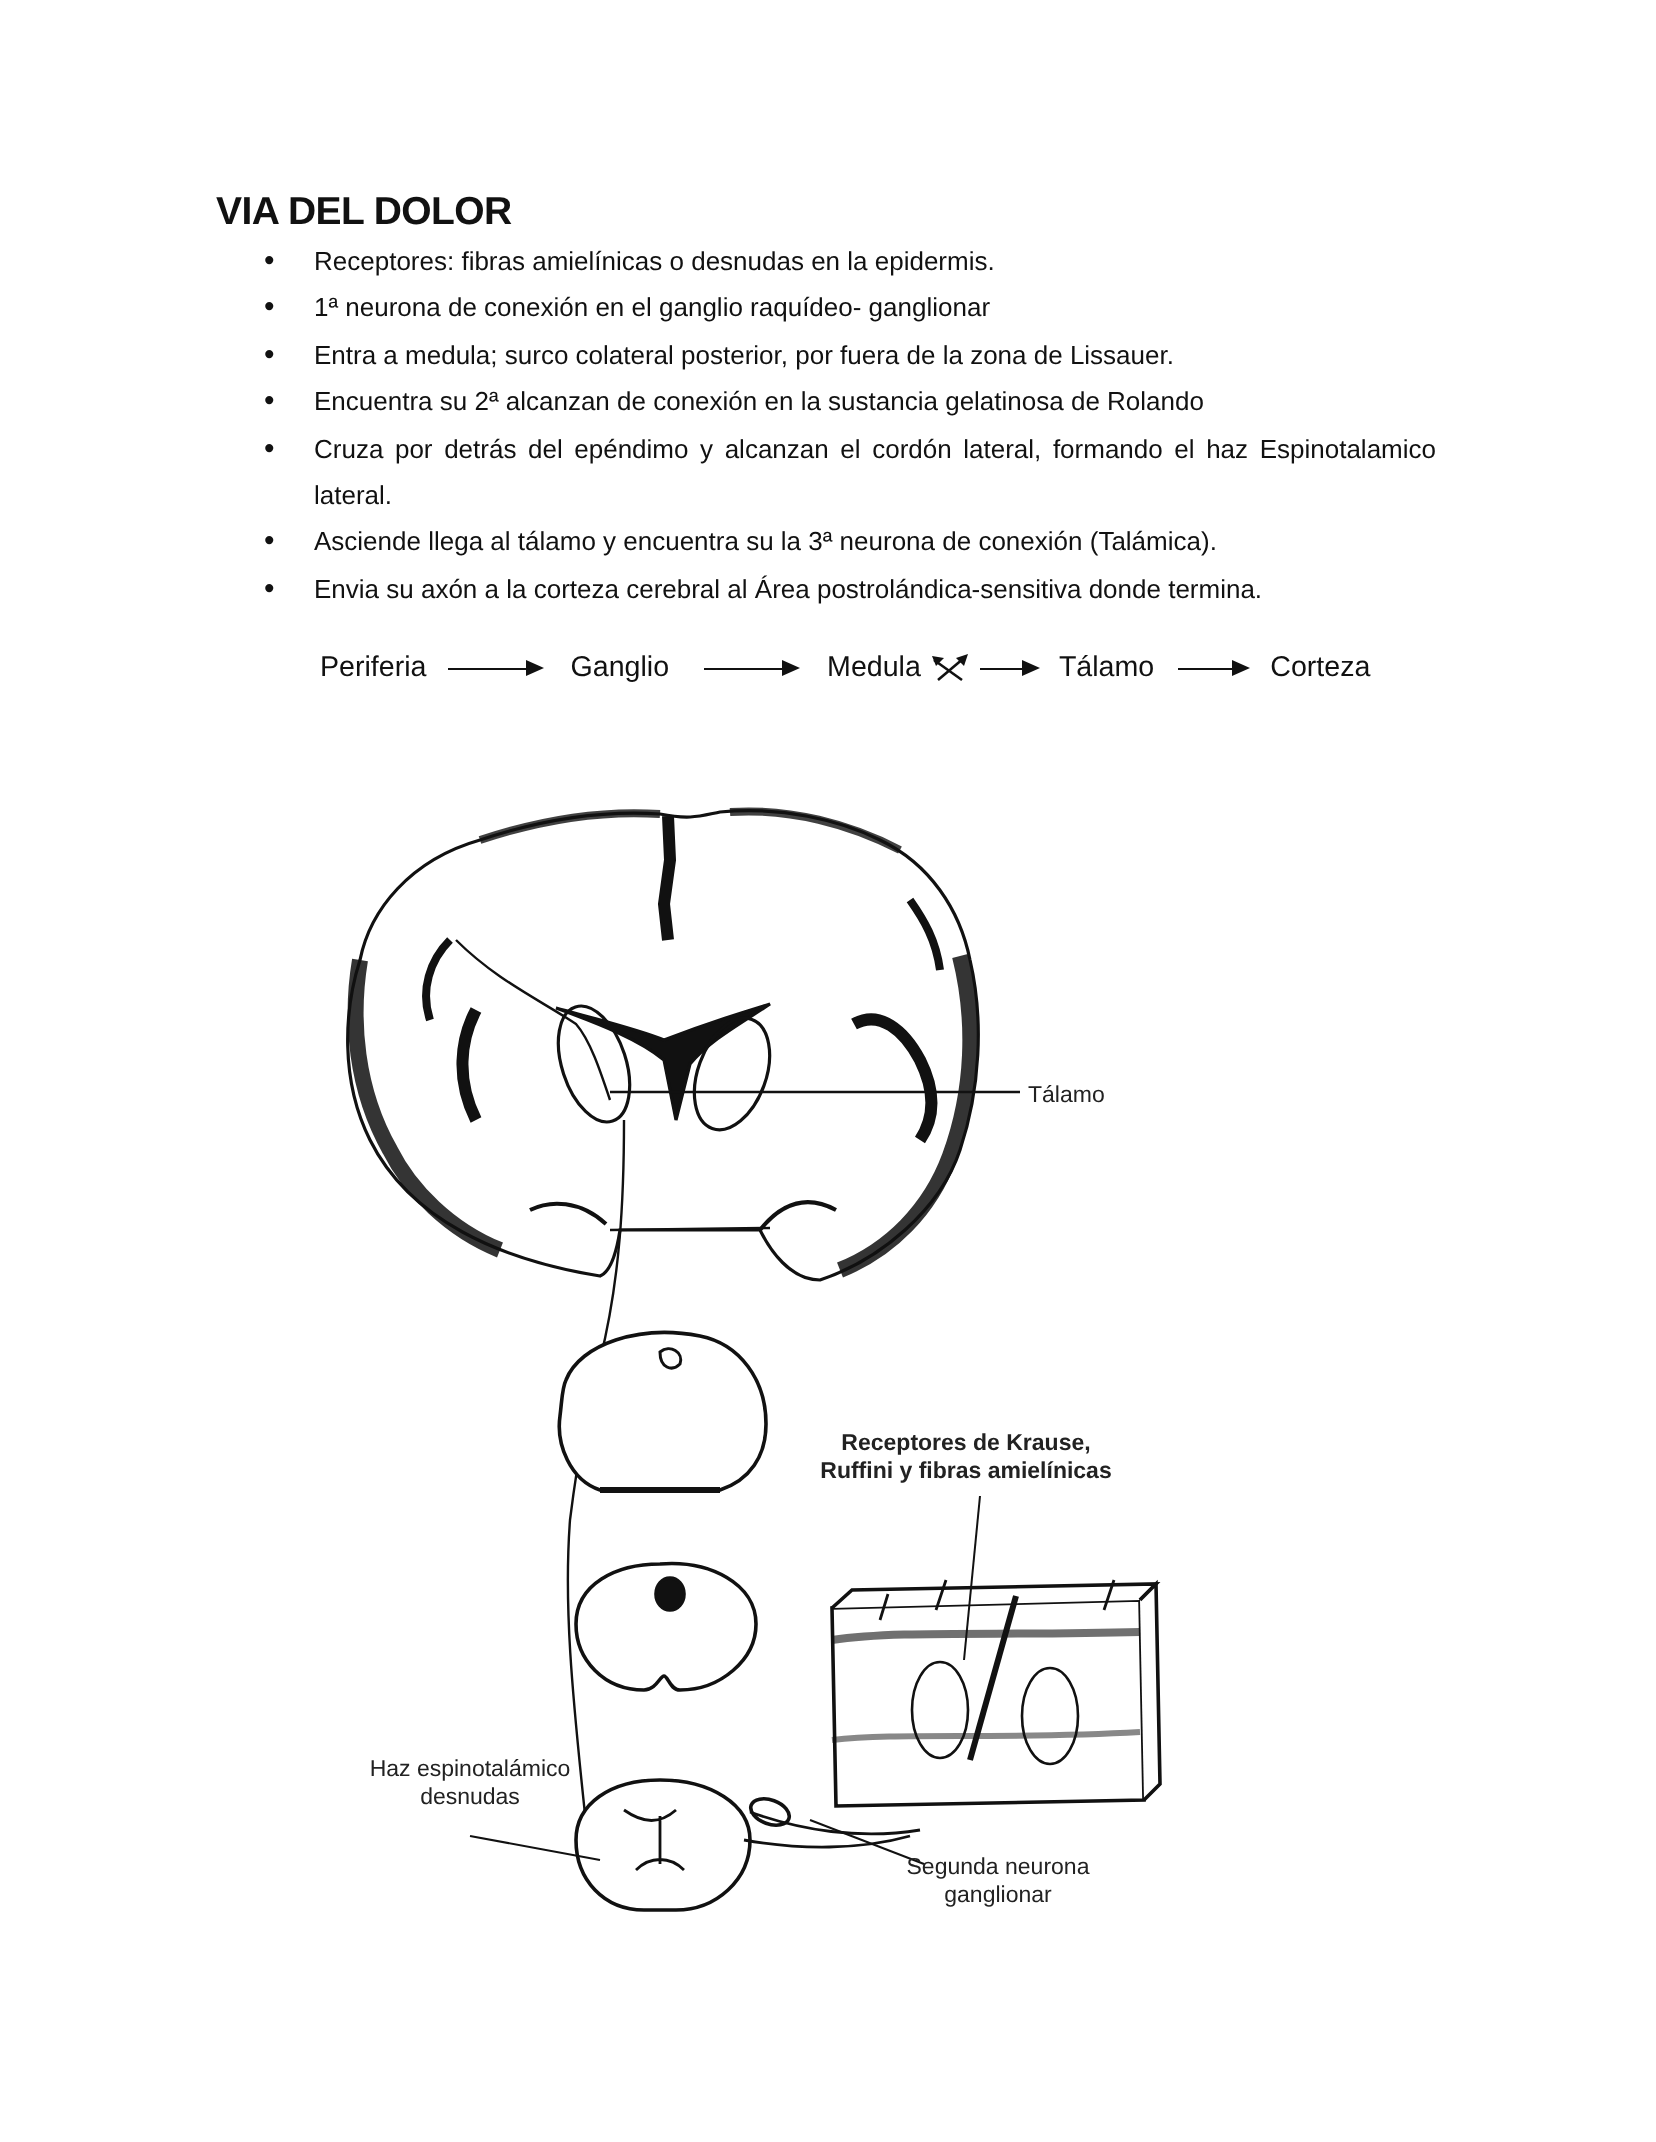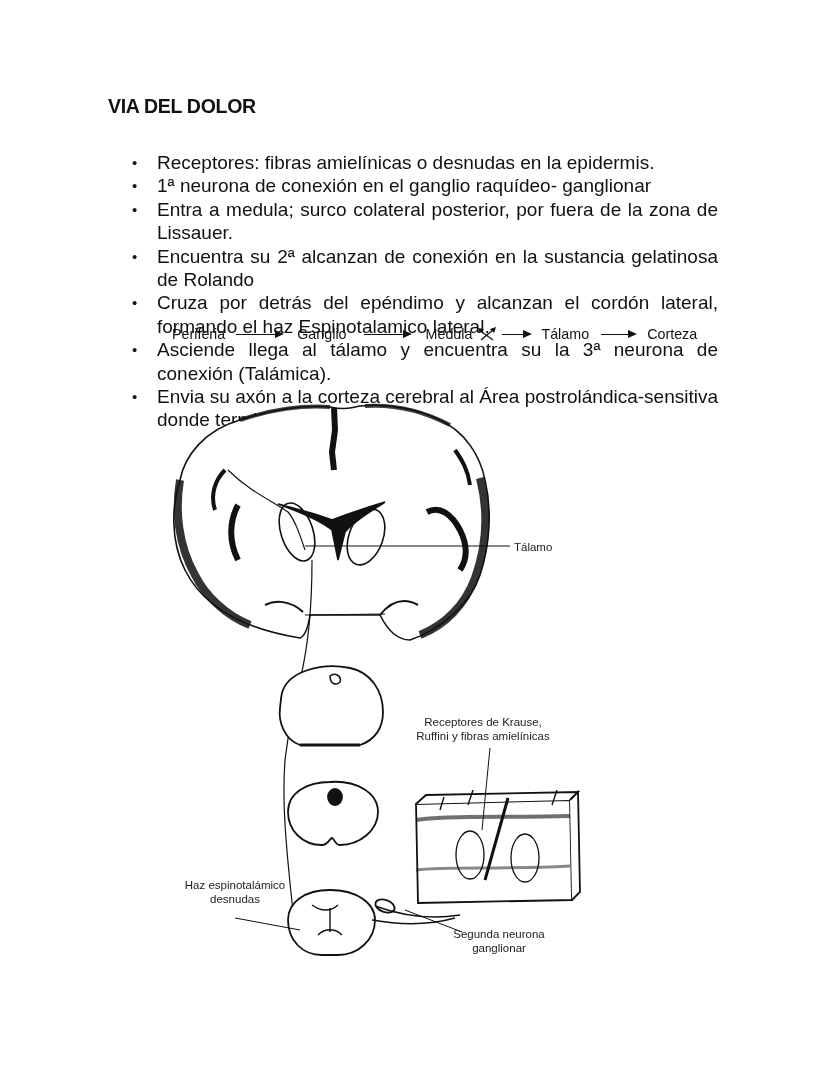--- a/index.html
+++ b/index.html
@@ -1,25 +1,25 @@
 <!DOCTYPE html>
 <html><head>
 <meta charset="utf-8">
 <style>
   html, body { margin: 0; padding: 0; background: #ffffff; }
   body { width: 828px; height: 1071px; position: relative; overflow: hidden;
          font-family: "Liberation Sans", "DejaVu Sans", sans-serif; color: #111; }
   .page-title { position: absolute; left: 108px; top: 95px; font-size: 19.5px; font-weight: bold;
                 letter-spacing: -0.3px; margin: 0; text-align: right; }
-  .bullets { position: absolute; left: 130px; top: 151px; width: 588px; margin: 0; padding: 0; list-style: none;
-             font-size: 19px; line-height: 23.4px; }
+  .bullets { position: absolute; left: 130px; top: 119px; width: 588px; margin: 0; padding: 0; list-style: none;
+             font-size: 13px; line-height: 23.4px; }
   .bullets li { position: relative; padding-left: 27px; text-align: justify; }
   .bullets li::before { content: "\2022"; position: absolute; left: 2px; top: 0; font-size: 15px; }
   .bullets b { font-weight: normal; }
-  .flow { position: absolute; left: 172px; top: 326px; font-size: 14.3px; display: flex; align-items: center; white-space: nowrap; }
+  .flow { position: absolute; left: 160px; top: 326px; font-size: 14.3px; display: flex; align-items: center; white-space: nowrap; }
   .flow .arrow { display: inline-block; position: relative; height: 10px; }
   .flow .arrow::before { content: ""; position: absolute; left: 0; right: 8px; top: 5px; border-top: 1.2px solid #111; }
   .flow .arrow::after { content: ""; position: absolute; right: 0; top: 1px; border-left: 9px solid #111;
                         border-top: 4px solid transparent; border-bottom: 4px solid transparent; }
   .flow .cross { display: inline-block; width: 20px; height: 14px; margin-left: 5px; }
   .diagram { position: absolute; left: 0; top: 380px; width: 828px; height: 600px; }
   .lbl { position: absolute; font-size: 11.5px; color: #222; text-align: center; line-height: 14px; }
 </style>
 </head>
 <body>
@@ -118,21 +118,21 @@
       <ellipse cx="525" cy="858" rx="14" ry="24" fill="none" stroke-width="1.3"></ellipse>
       <path d="M485,880 L508,798" stroke-width="3"></path>
       <path d="M468,805 L473,790 M552,805 L557,790 M440,810 L444,797" stroke-width="1.4"></path>
     </g>
 
     <line x1="490" y1="748" x2="482" y2="830" stroke="#111" stroke-width="1"></line>
     <line x1="235" y1="918" x2="300" y2="930" stroke="#111" stroke-width="1"></line>
     <line x1="405" y1="910" x2="462" y2="932" stroke="#111" stroke-width="1"></line>
   </svg>
 
-  <div class="lbl" style="left:403px;top:335px;width:160px;">
+  <div class="lbl" style="left:403px;top:335px;width:160px;font-weight:bold;">
     <div>Receptores de Krause,</div>
     <div>Ruffini y fibras amielínicas</div>
   </div>
   <div class="lbl" style="left:170px;top:498px;width:130px;">
     <div>Haz espinotalámico</div>
     <div>desnudas</div>
   </div>
   <div class="lbl" style="left:439px;top:547px;width:120px;">
     <div>Segunda neurona</div>
     <div>ganglionar</div>

